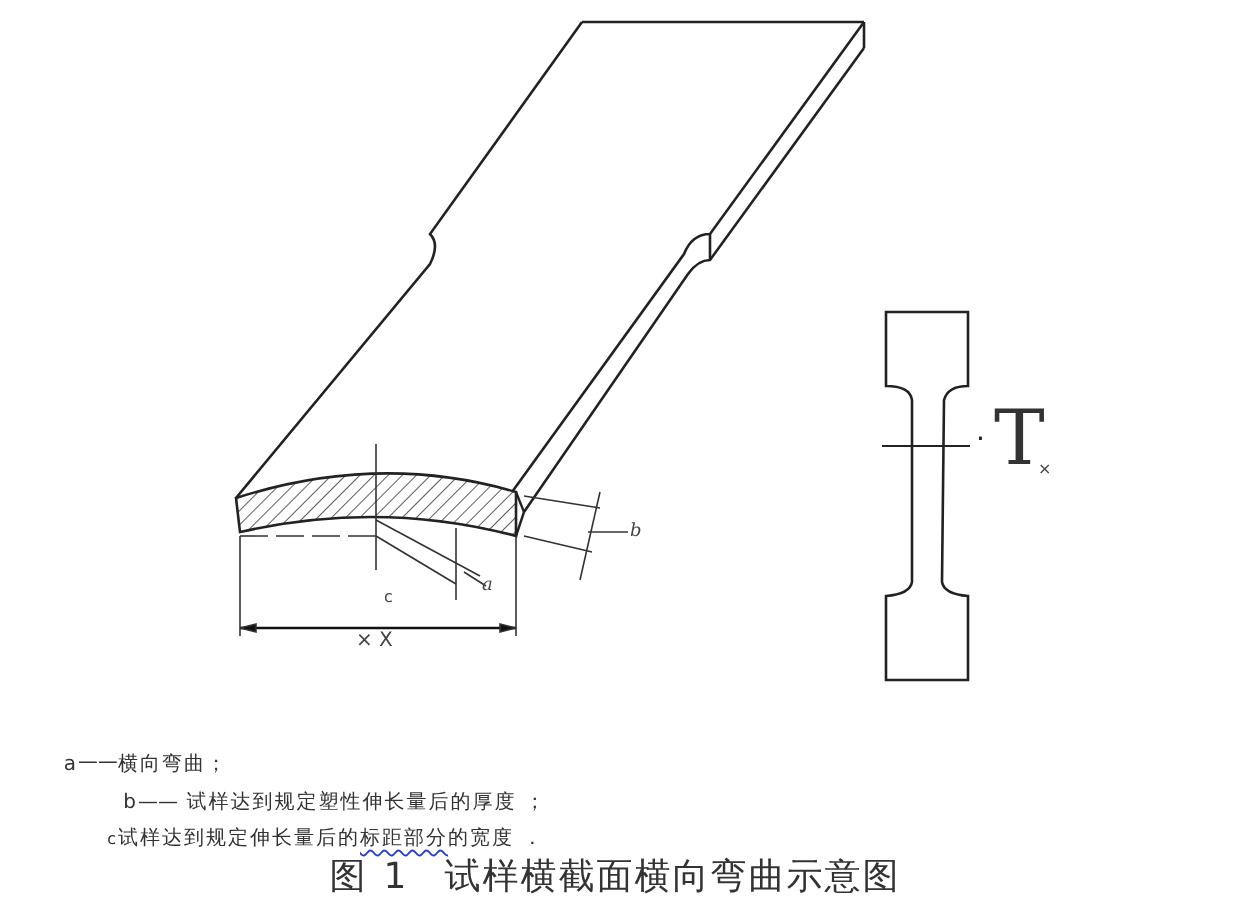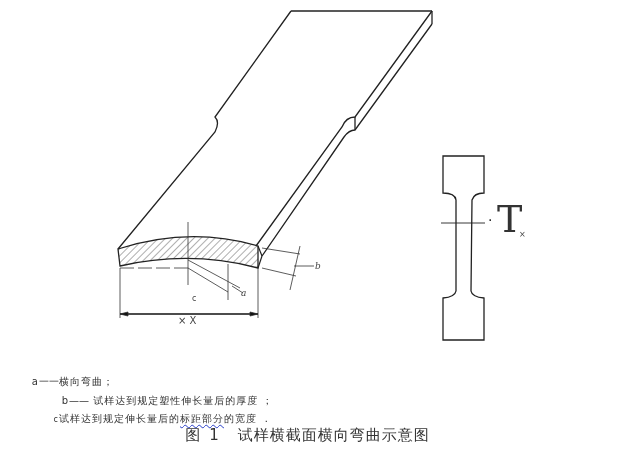--- a/index.html
+++ b/index.html
@@ -4,21 +4,21 @@
 <style>
   html, body { margin: 0; padding: 0; background: #ffffff; }
   body { width: 623px; height: 456px; position: relative; overflow: hidden;
          font-family: "DejaVu Sans", sans-serif; color: #333; }
   #figure { position: absolute; left: 0; top: 0; width: 623px; height: 350px; }
   .lbl { position: absolute; font-family: "DejaVu Serif", serif; font-style: italic; font-size: 9px; color: #444; }
   .legend { position: absolute; left: 29px; font-size: 10px; color: #333; letter-spacing: 1px; white-space: nowrap; text-align: right; }
   .legend .key { display: inline-block; width: 10px; }
   .legend .dash { letter-spacing: 0; }
   .wavy { text-decoration: underline wavy #2a40c8; text-underline-offset: 2px; }
-  .caption { position: absolute; left: 0; width: 615px; top: 426px; text-align: center; font-size: 15px; color: #333; letter-spacing: 1px; }
+  .caption { position: absolute; left: 0; width: 615px; top: 426px; text-align: center; font-size: 18px; color: #333; letter-spacing: 1px; }
   .caption .num { margin: 0 18px 0 8px; }
 </style>
 </head>
 <body>
 
 <div id="figure">
   <svg width="623" height="350" viewBox="0 0 623 350">
     <defs>
       <pattern id="hatch" patternUnits="userSpaceOnUse" width="5" height="5" patternTransform="rotate(45)">
         <line x1="0" y1="0" x2="0" y2="5" stroke="#333" stroke-width="0.8"></line>

